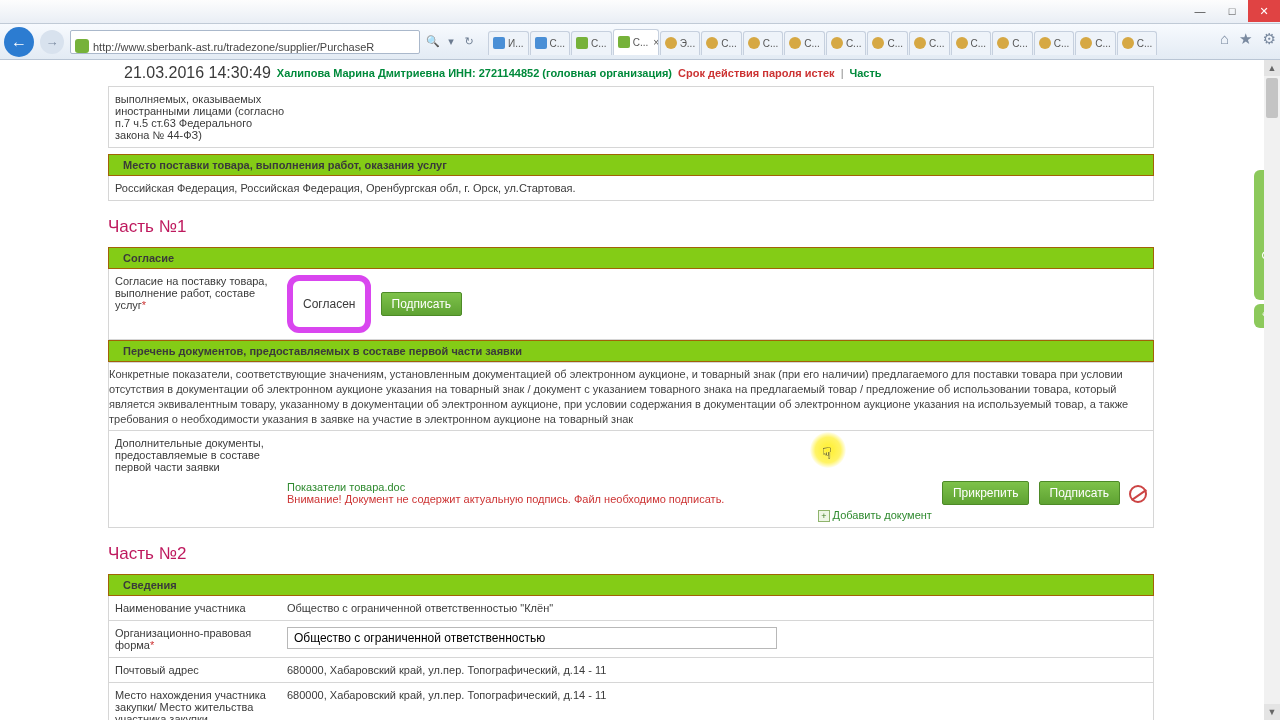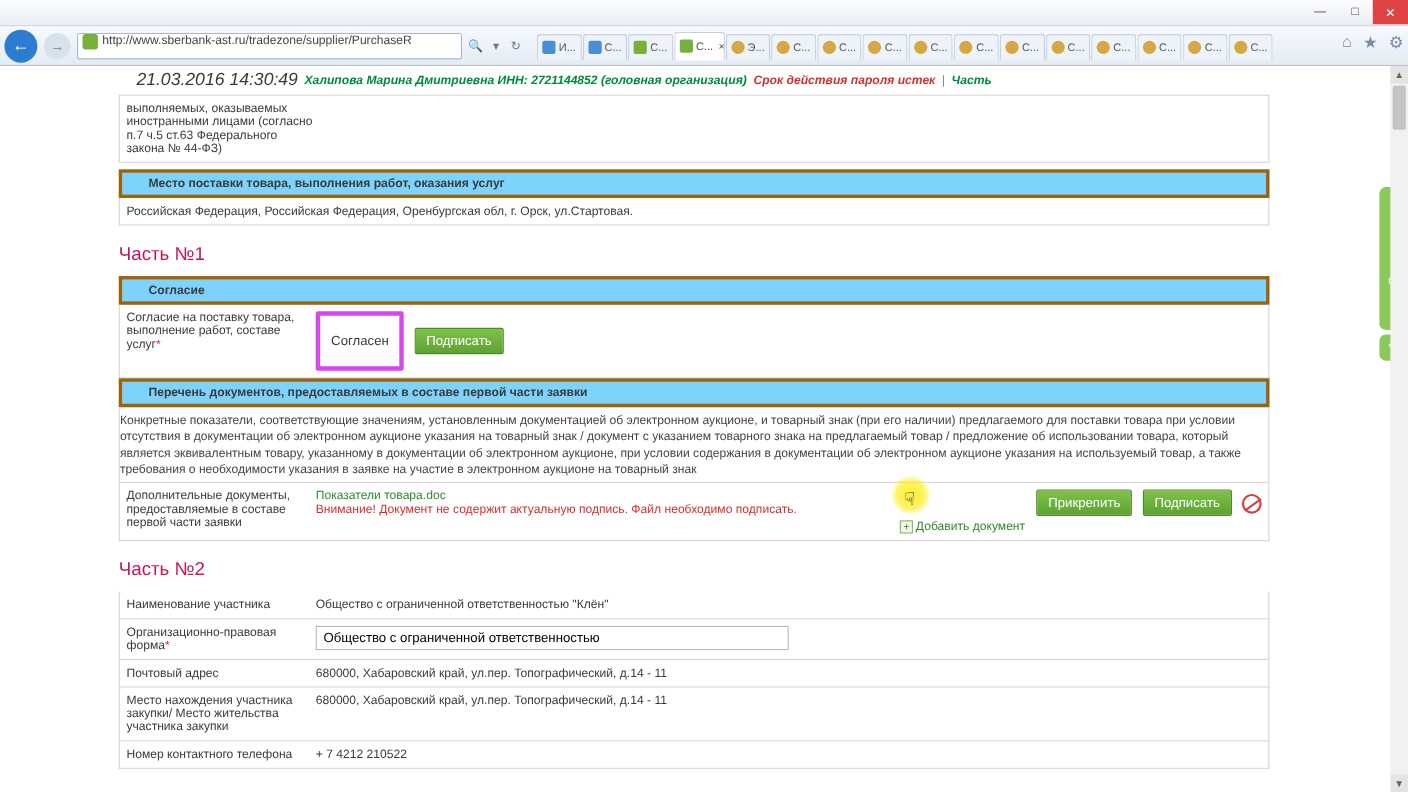--- a/index.html
+++ b/index.html
@@ -14,55 +14,55 @@
     position: relative;
   }
   
   .ie-titlebar { height: 24px; background: linear-gradient(#fdfdfd,#e9eef5); border-bottom:1px solid #c0cad6; position:relative;}
   .win-ctl { position:absolute; right:0; top:0; display:flex;}
   .win-btn { width:32px; height:22px; display:flex; align-items:center; justify-content:center; font-size:11px; color:#444;}
   .win-btn.close{ background:#e04343; color:#fff;}
   .ie-nav { height:36px; background: linear-gradient(#f7fafe,#e3ebf4); display:flex; align-items:center; border-bottom:1px solid #b9c5d4; position:relative; padding-right:60px;}
   .ie-back { width:30px; height:30px; border-radius:50%; background:#2c7cd1; margin-left:4px; display:flex; align-items:center; justify-content:center; color:#fff; font-size:16px;}
   .ie-fwd  { width:24px; height:24px; border-radius:50%; background:#d8e2ee; margin:0 6px; display:flex; align-items:center; justify-content:center; color:#7a8aa0; font-size:13px;}
-  .ie-url  { flex:0 0 350px; height:24px; background:#fff; border:1px solid #aab8cb; border-radius:2px; display:flex; align-items:flex-start; padding:0 4px; gap:4px; font-size:11px; color:#444;}
+  .ie-url  { flex:0 0 350px; height:24px; background:#fff; border:1px solid #aab8cb; border-radius:2px; display:flex; align-items:flex-end; padding:0 4px; gap:4px; font-size:11px; color:#444;}
   .ie-url .favicon{ width:14px; height:14px; background:#76b23a; border-radius:3px;}
   .ie-tabs { display:flex; margin-left:6px; gap:1px; height:26px; align-items:flex-end;}
   .ie-tab { height:24px; min-width:38px; max-width:46px; background:#eef3f9; border:1px solid #c6d0de; border-bottom:none; border-radius:3px 3px 0 0; display:flex; align-items:center; padding:0 4px; gap:3px; font-size:10px; color:#555; overflow:hidden;}
   .ie-tab.active{ background:#fff; height:26px;}
   .ie-tab .tfav{ width:12px; height:12px; flex:0 0 12px;}
   .tfav.green{ background:#76b23a; border-radius:2px;}
   .tfav.gold { background:#d6a843; border-radius:50%;}
   .tfav.blue { background:#4a8fd6; border-radius:2px;}
   .ie-right-icons{ position:absolute; right:4px; top:6px; display:flex; gap:10px; font-size:15px; color:#7a8aa0;}
   .ie-addr-btns{ display:flex; align-items:center; padding:0 4px;}
   .ie-addr-btns span{ width:18px; text-align:center; color:#6b7b90;}
   
-  .page-header{ display:flex; align-items:center; padding:4px 0 4px 124px; font-size:11px; gap:6px;font-style:italic;}
+  .page-header{ display:flex; align-items:center; padding:4px 0 4px 124px; font-size:11px; gap:6px;}
   .page-header .dt{ font-size:16px; color:#3a3a3a;}
   .page-header .user{ color:#008a3b; font-weight:bold;}
   .page-header .expired{ color:#cc3333; font-weight:bold;}
   .page-header .sep{ color:#888;}
   .page-header .exit{ color:#008a3b; font-weight:bold; cursor:pointer;}
   
   .content{ margin-left:108px; width:1046px;}
   .box{ border:1px solid #d6d6d6; padding:2px 6px; color:#444;}
-  .section-head{ background:#7dd3fc; border:3px solid #a16207; padding:4px 24px; font-weight:bold; color:#3a3a3a;}
+  .section-head{ background:#84cc16; border:1px solid #a16207; padding:4px 14px; font-weight:bold; color:#3a3a3a;}
   .row{ display:flex; border:1px solid #d6d6d6; border-top:none; padding:6px;}
   .row .lbl{ width:172px; flex:0 0 172px; color:#3a3a3a;}
   .row .val{ flex:1; color:#3a3a3a;}
   .req{ color:#cc3333;}
   h2.part{ font-size:17px; font-weight:normal; color:#be185d; margin:16px 0 10px 0;}
   .green-btn{ display:inline-block; padding:4px 10px; background:linear-gradient(#7ec24a,#5ea232); border:1px solid #4d8a27; border-radius:2px; color:#fff; font-size:12px; cursor:pointer;}
-  .plain-box{ display:inline-block; padding:16px 10px; background:#fff; border:4px solid #d946ef; border-radius:2px; font-size:12px;}
+  .plain-box{ display:inline-block; padding:16px 10px; background:#fff; border:6px solid #d946ef; border-radius:12px; font-size:12px;}
   .doc-link{ color:#2f8a2f; cursor:pointer;}
   .warn{ color:#cc3333;}
   .add-doc{ color:#2f8a2f; cursor:pointer;text-align:right;}
   .add-doc .plus{ border:1px solid #8fb46d; background:#eef6e6; color:#3c7a1e; font-size:9px; padding:0 2px; margin-right:3px;}
-  .input-text{ width:430px; height:22px; border:1px solid #b8b8b8; padding:2px 6px; font-size:12px;}
+  .input-text{ width:490px; height:22px; border:1px solid #b8b8b8; padding:2px 6px; font-size:12px;}
   .paratext{ color:#444; line-height:1.35; padding:4px 0;}
   
   .prohibit{ width:18px; height:18px; border:2px solid #cc4444; border-radius:50%; position:relative; display:inline-block; vertical-align:middle; margin-left:6px;}
   .prohibit:after{ content:''; position:absolute; width:18px; height:2px; background:#cc4444; top:7px; left:-1px; transform:rotate(-35deg);}
   
   .cursor-spot{ position:absolute; width:36px; height:36px; border-radius:50%; background:radial-gradient(circle, rgba(255,236,0,0.85) 0%, rgba(255,236,0,0.6) 50%, rgba(255,236,0,0) 72%); pointer-events:none; z-index:50;}
   .cursor-hand{ position:absolute; font-size:16px; z-index:51; pointer-events:none; color:#000; text-shadow:0 0 2px #fff;}
   
   .feedback{ position:absolute; right:0; top:170px; width:26px; height:130px; background:#8cc95b; border-radius:6px 0 0 6px; display:flex; align-items:center; justify-content:center;}
   .feedback span{ writing-mode:vertical-rl; transform:rotate(180deg); color:#fff; font-size:12px; letter-spacing:1px;}
@@ -204,36 +204,37 @@
       <span class="plain-box">Согласен</span>
       <span class="green-btn" style="margin-left:6px;">Подписать</span>
     </div>
   </div>
 
   <div class="section-head" style="margin-top:0;">Перечень документов, предоставляемых в составе первой части заявки</div>
   <div class="box paratext">Конкретные показатели, соответствующие значениям, установленным документацией об электронном аукционе, и товарный знак (при его наличии) предлагаемого для поставки товара при условии отсутствия в документации об электронном аукционе указания на товарный знак / документ с указанием товарного знака на предлагаемый товар / предложение об использовании товара, который является эквивалентным товару, указанному в документации об электронном аукционе, при условии содержания в документации об электронном аукционе указания на используемый товар, а также требования о необходимости указания в заявке на участие в электронном аукционе на товарный знак</div>
 
   <div class="row" style="border-top:none;">
     <div class="lbl">Дополнительные документы, предоставляемые в составе первой части заявки</div>
-    <div class="val" style="display:flex;">
+    <div class="val" style="display:flex;margin-top:44px;">
       <div style="flex:1;">
         <div class="doc-link">Показатели товара.doc</div>
         <div class="warn">Внимание! Документ не содержит актуальную подпись. Файл необходимо подписать.</div>
         <div class="add-doc" style="margin-top:4px;"><span class="plus">+</span><span>Добавить документ</span></div>
       </div>
       <div class="doc-row-rhs">
         <span class="green-btn">Прикрепить</span>
         <span class="green-btn" style="margin-left:6px;">Подписать</span>
         <span class="prohibit"></span>
       </div>
     </div>
   </div>
 
   <h2 class="part">Часть №2</h2>
 
+  <div class="section-head">Сведения</div>
   <div class="row">
     <div class="lbl">Наименование участника</div>
     <div class="val">Общество с ограниченной ответственностью "Клён"</div>
   </div>
   <div class="row">
     <div class="lbl"><span>Организационно-правовая форма</span><span class="req">*</span></div>
     <div class="val"><input class="input-text" value="Общество с ограниченной ответственностью" style=""></div>
   </div>
   <div class="row">
     <div class="lbl">Почтовый адрес</div>

